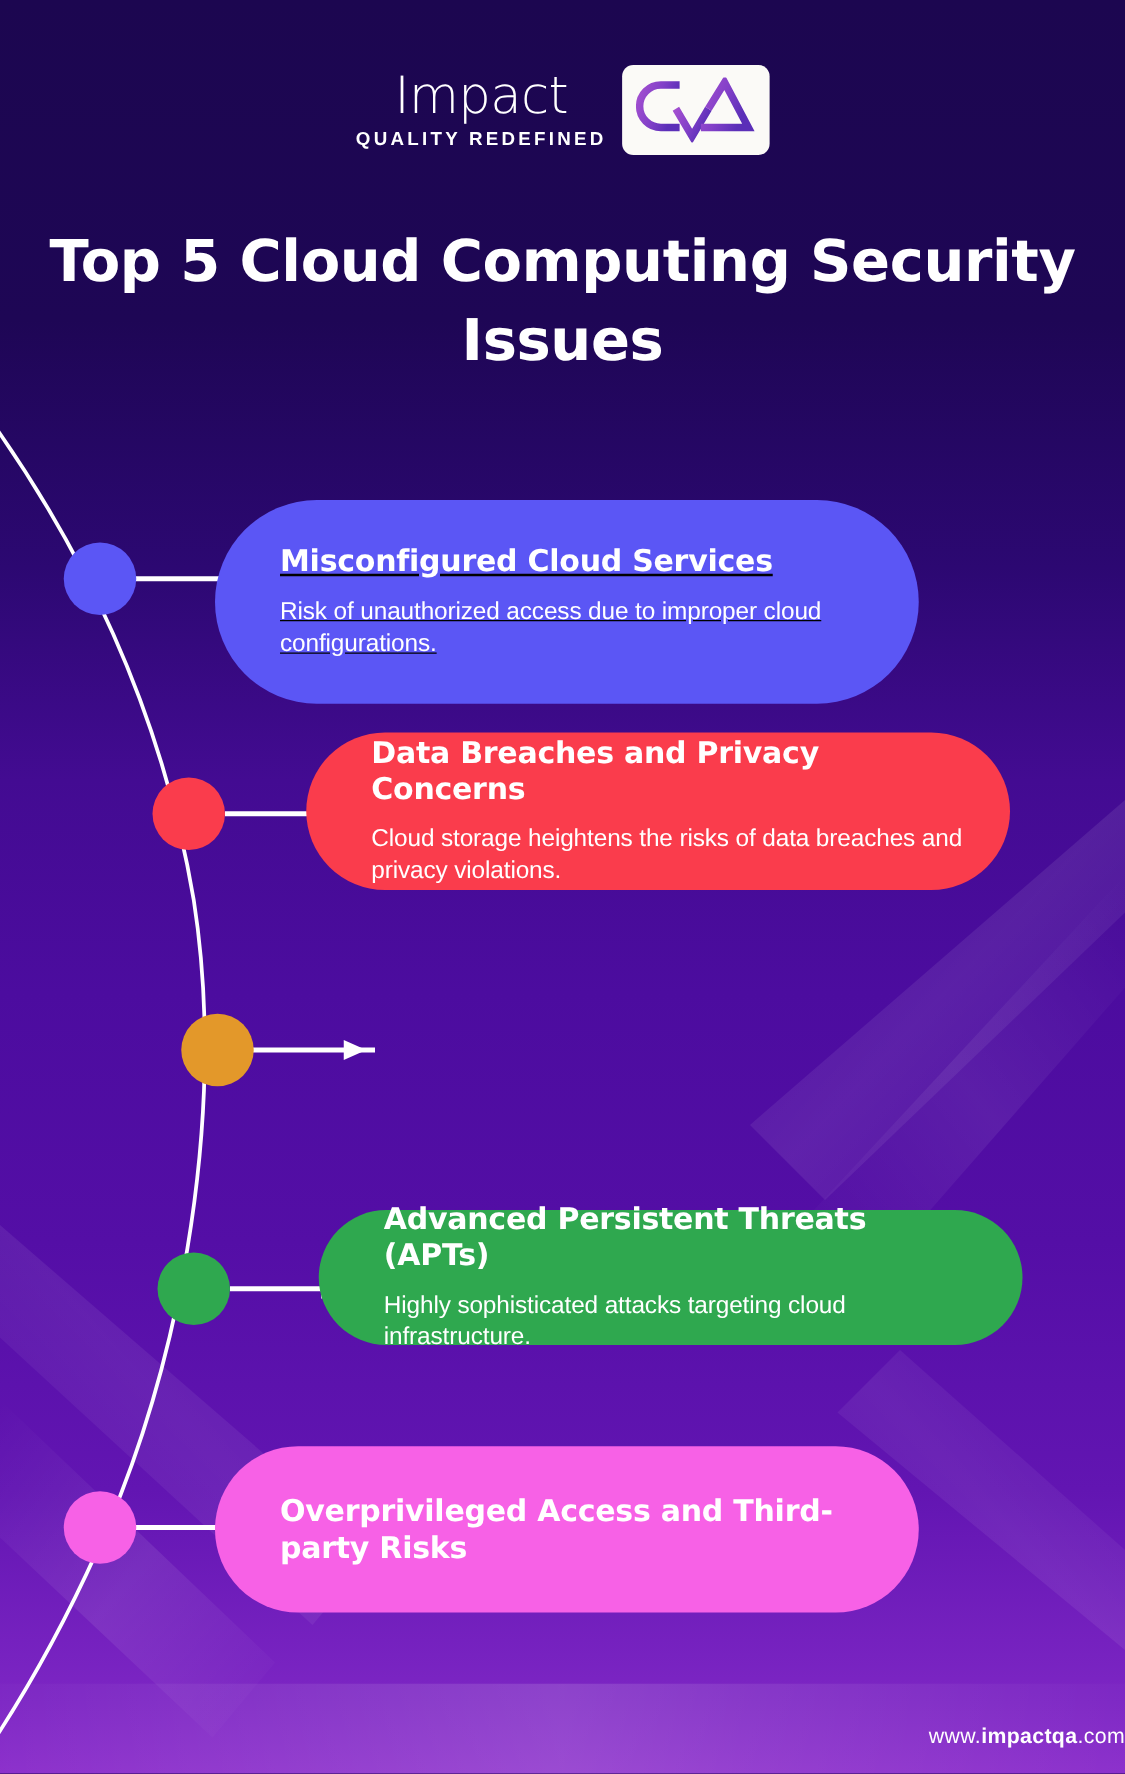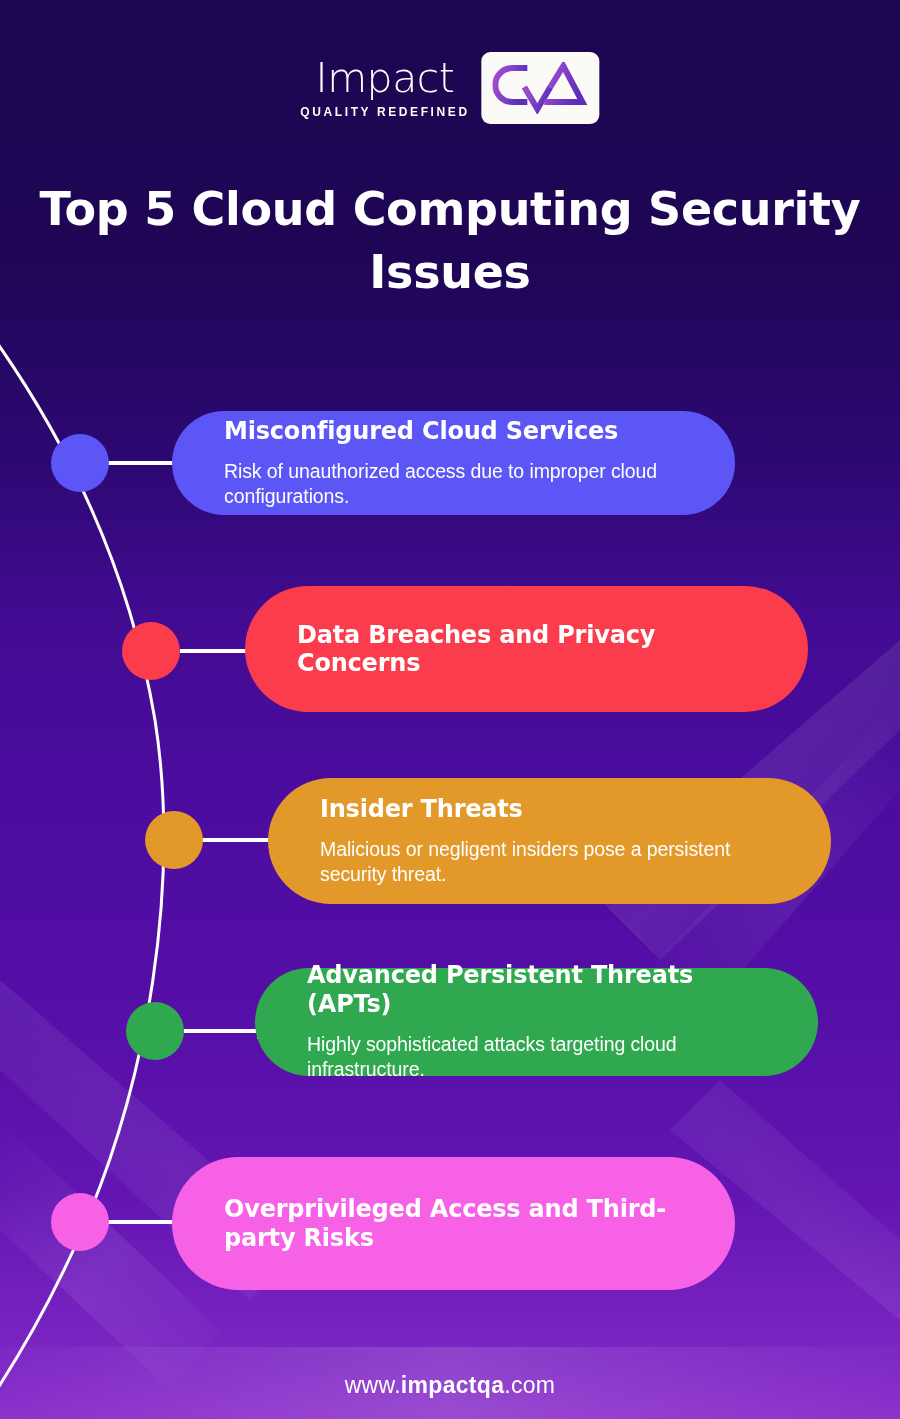--- a/index.html
+++ b/index.html
@@ -41,23 +41,23 @@
       rgba(255,255,255,0.015) 0%,
       rgba(255,255,255,0.10) 35%,
       rgba(255,255,255,0.14) 50%,
       rgba(255,255,255,0.09) 66%,
       rgba(255,255,255,0.015) 100%);
   }
   .footer-text {
     position: absolute;
     left: 0; right: 0;
     bottom: 20px;
-    text-align: center;
-    color: #ffffff;
-    font-size: 23px;
+    text-align: right;
+    color: #ffffff;
+    font-size: 17px;
     letter-spacing: 0.3px;
   }
   .footer-text .strong { font-weight: bold; }
 
   
   .logo {
     position: absolute;
     left: 50%;
     transform: translateX(-50%);
     top: 52px;
@@ -69,21 +69,21 @@
   .logo-impact {
     color: #ffffff;
     font-size: 41px;
     font-weight: 300;
     letter-spacing: -0.5px;
     line-height: 1;
     font-family: "DejaVu Sans", sans-serif;
   }
   .logo-tag {
     color: #ffffff;
-    font-size: 12px;
+    font-size: 15px;
     font-weight: bold;
     letter-spacing: 2.6px;
     margin-top: 6px;
   }
   .logo-mark {
     width: 118px;
     height: 72px;
     background: #fbfaf7;
     border-radius: 9px;
     display: flex;
@@ -214,33 +214,30 @@
     </svg>
 
     <svg class="svg-layer" width="900" height="1419" viewBox="0 0 900 1419">
       <circle cx="80" cy="463" r="29" fill="#5b56f5"></circle>
       <circle cx="151" cy="651" r="29" fill="#fa3c4c"></circle>
       <circle cx="174" cy="840" r="29" fill="#e3982a"></circle>
       <circle cx="155" cy="1031" r="29" fill="#2fa84f"></circle>
       <circle cx="80" cy="1222" r="29" fill="#f761e6"></circle>
     </svg>
 
-    <div class="card" style="left: 172px; top: 411px; width: 563px; height: 104px; background: rgb(91, 86, 245);">
+    <div class="card" style="left: 172px; top: 400px; width: 563px; height: 163px; background: rgb(91, 86, 245); text-decoration: underline;">
       <div class="card-title">Misconfigured Cloud Services</div>
       <div class="card-desc">Risk of unauthorized access due to improper cloud configurations.</div>
     </div>
 
     <div class="card" style="left: 245px; top: 586px; width: 563px; height: 126px; background: rgb(250, 60, 76);">
       <div class="card-title">Data Breaches and Privacy Concerns</div>
-    </div>
-
-    <div class="card" style="left: 268px; top: 778px; width: 563px; height: 126px; background: rgb(227, 152, 42);">
-      <div class="card-title">Insider Threats</div>
-      <div class="card-desc">Malicious or negligent insiders pose a persistent security threat.</div>
-    </div>
+      <div class="card-desc">Cloud storage heightens the risks of data breaches and privacy violations.</div>
+    </div>
+
 
     <div class="card" style="left: 255px; top: 968px; width: 563px; height: 108px; background: rgb(47, 168, 79);">
       <div class="card-title">Advanced Persistent Threats (APTs)</div>
       <div class="card-desc">Highly sophisticated attacks targeting cloud infrastructure.</div>
     </div>
 
     <div class="card" style="left: 172px; top: 1157px; width: 563px; height: 133px; background: rgb(247, 97, 230);">
       <div class="card-title">Overprivileged Access and Third-party Risks</div>
     </div>
   </div>

